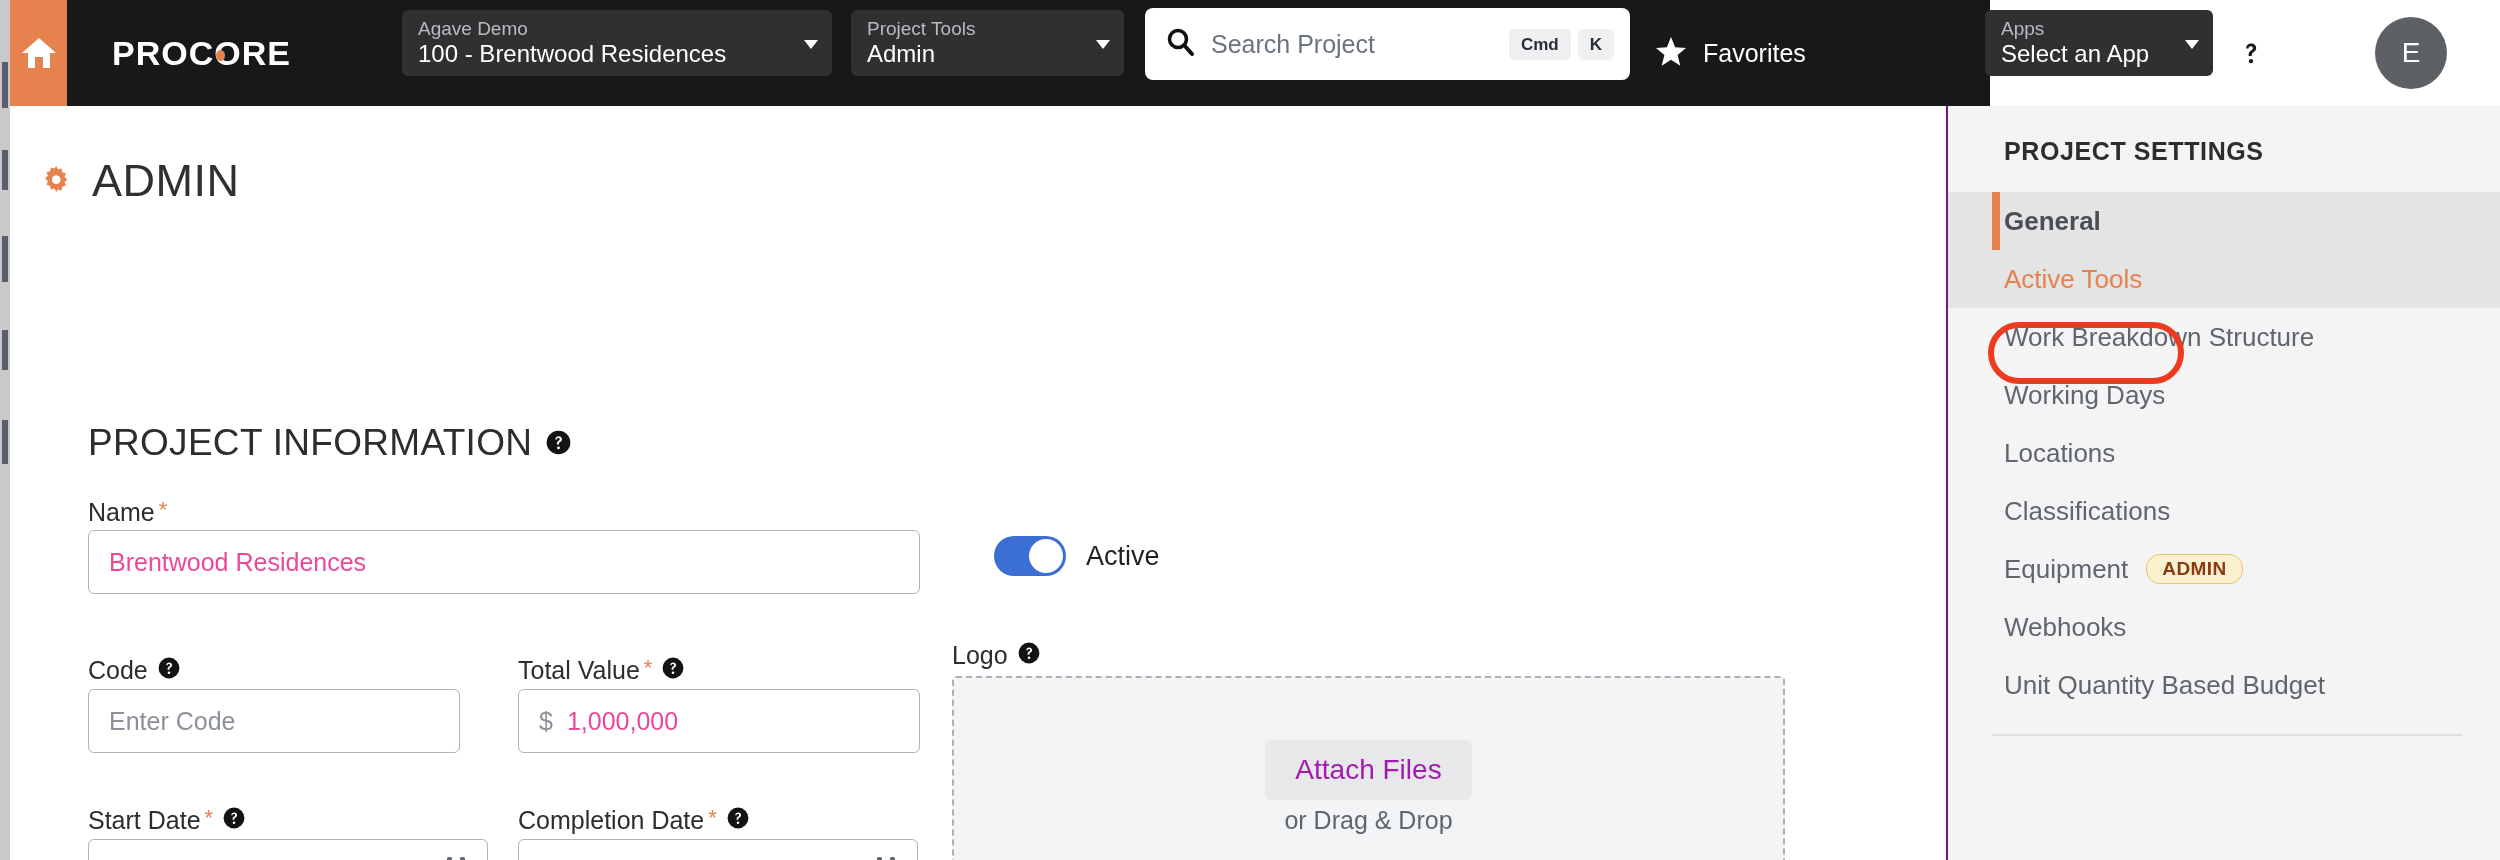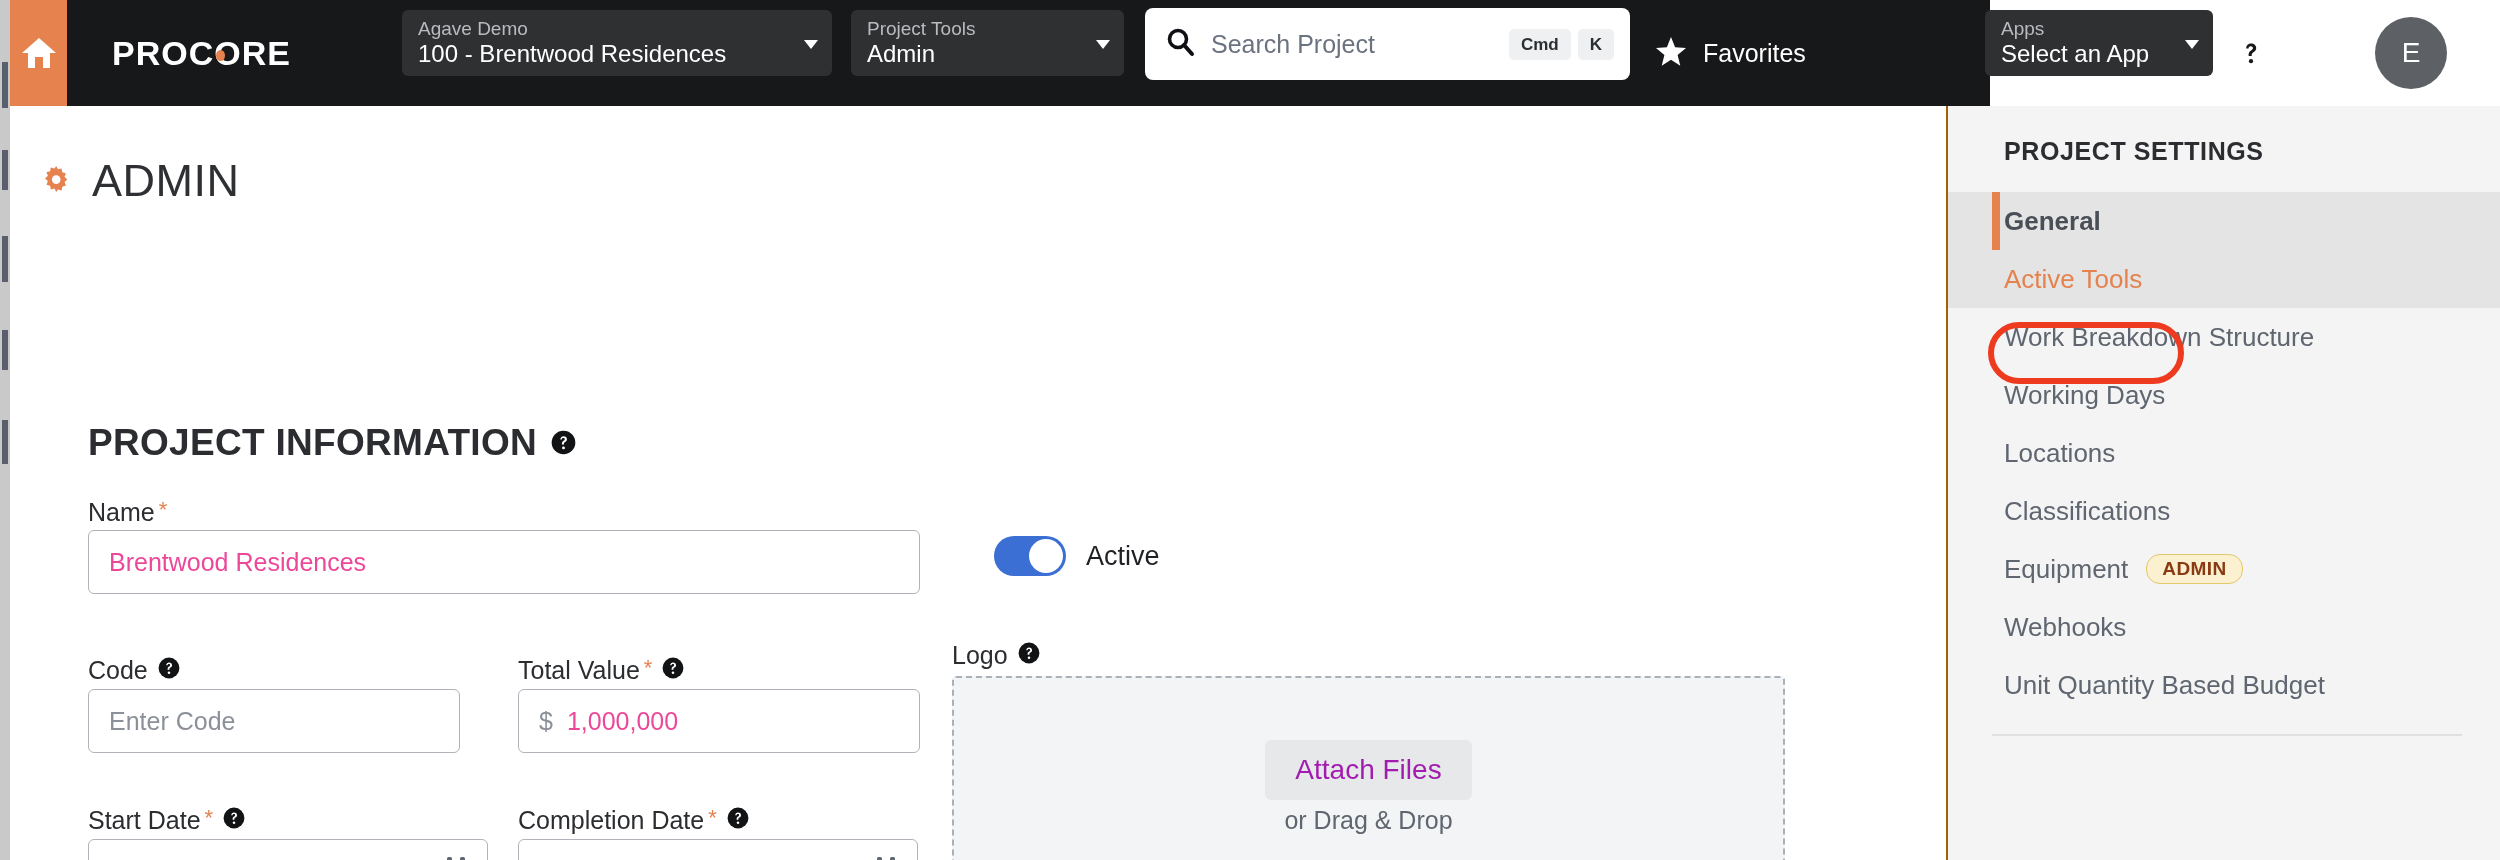--- a/index.html
+++ b/index.html
@@ -180,21 +180,21 @@
     line-height: 1;
   }
 
   #section-title-row {
     position: absolute;
     left: 78px; top: 318px;
     display: flex; align-items: center;
   }
   #section-title {
     font-size: 37px;
-    font-weight: 700;
+    font-weight: 400;
     color: #2b2d30;
     letter-spacing: 0.3px;
     line-height: 1;
   }
   .help-badge {
     display: inline-flex;
     align-items: center; justify-content: center;
     cursor: pointer;
     flex: 0 0 auto;
   }
@@ -315,21 +315,21 @@
     font-size: 25px;
     color: #5f6670;
   }
 
   
   #sidebar {
     position: absolute;
     left: 1946px; top: 106px;
     width: 554px; height: 754px;
     background: #f4f4f4;
-    border-left: 2px solid #a16207;
+    border-left: 2px solid #701a75;
   }
   #sidebar-title {
     position: absolute;
     left: 56px; top: 31px;
     font-size: 25px;
     font-weight: 700;
     color: #2b2d30;
     letter-spacing: 0.6px;
     white-space: nowrap;
   }

